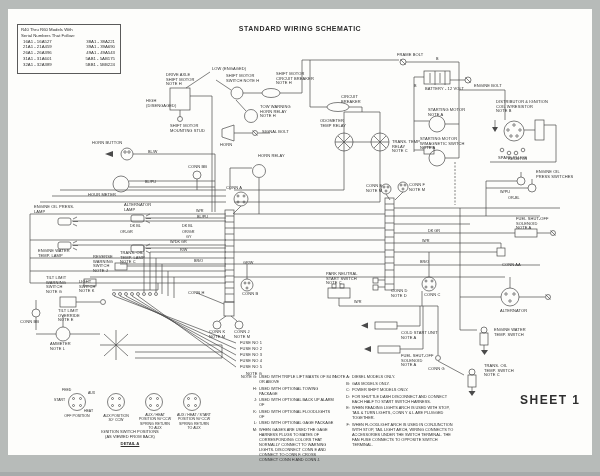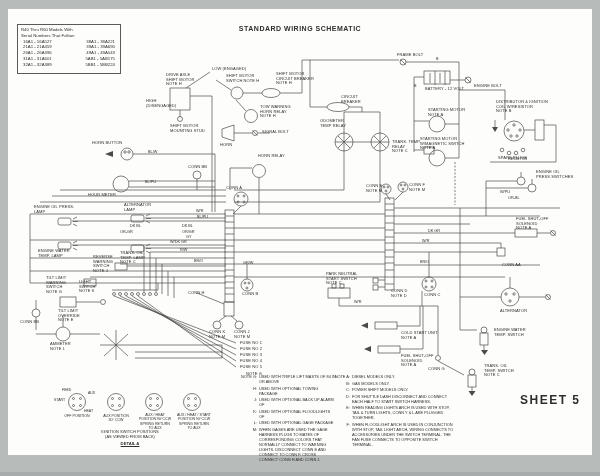--- a/index.html
+++ b/index.html
@@ -467,15 +467,15 @@
       <div class="plbl" style="left: 155px; top: 413px;">AUX / HEAT
 POSITION 90°CCW
 SPRING RETURN
 TO AUX</div>
       <div class="plbl" style="left: 194px; top: 413px;">AUX / HEAT / START
 POSITION 90°CCW
 SPRING RETURN
 TO AUX</div>
     </div>
 
-  <div class="sheet">SHEET 5</div>
+  <div class="sheet">SHEET 1</div>
   <div class="bottom-edge"></div>
 </div>
 
 </body></html>

